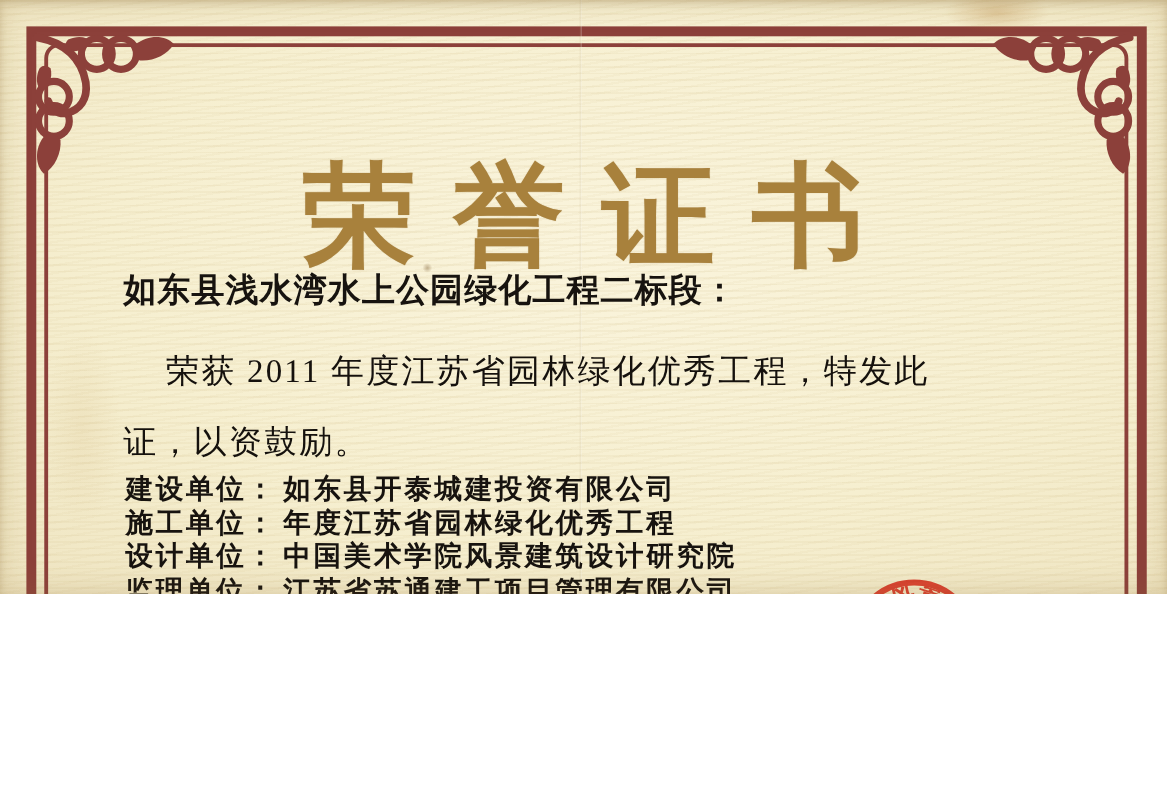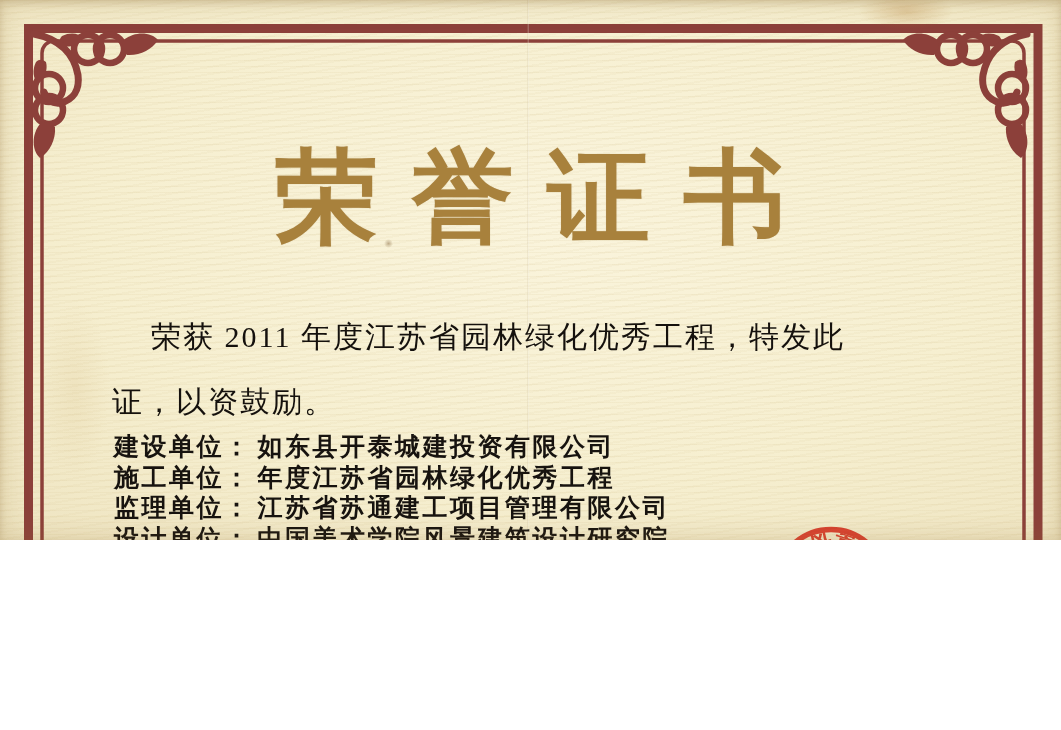--- a/index.html
+++ b/index.html
@@ -37,21 +37,21 @@
     font-size:30px;letter-spacing:1px;font-weight:600;color:#17130f;
     font-family:"DejaVu Serif","Liberation Serif",serif;
   }
   .body-line{color:#15110d;font-size:30px;letter-spacing:2px;position:absolute;
     font-family:"Liberation Serif","DejaVu Serif",serif;}
   .body-line.l1{left:151px;top:317px;}
   .body-line.l2{left:112px;top:382px;}
 
   .units{position:absolute;left:114px;top:431px;}
   .unit-row{line-height:30.5px;font-size:25px;letter-spacing:2.5px;font-weight:600;color:#17130f;
-    font-family:Liberation Sans, sans-serif;white-space:nowrap;}
+    font-family:Liberation Serif, serif;white-space:nowrap;}
   .unit-row .u-label{padding-right:6px;}
 
   .issuer{position:absolute;left:656px;top:559px;width:336px;text-align:center;
     font-size:29px;letter-spacing:0.5px;color:#15110d;}
   .date{position:absolute;left:656px;top:603px;width:336px;text-align:center;
     font-size:29px;letter-spacing:1px;color:#15110d;}
 
   .seal{position:absolute;left:757px;top:511px;width:148px;height:148px;
     mix-blend-mode:multiply;opacity:.93;}
 </style>
@@ -82,36 +82,37 @@
     <use href="#corner-tl" transform="translate(1061,730) scale(-1,-1)"></use>
   </svg>
 
   <div class="crease"></div>
   <div class="stain-top-right"></div>
   <div class="stain-dot"></div>
   <div class="stain-left"></div>
 
   <h1 class="title">荣誉证书</h1>
 
+  <div class="recipient">如东县浅水湾水上公园绿化工程二标段：</div>
 
   <div class="body-line l1">荣获 2011 年度江苏省园林绿化优秀工程，特发此</div>
   <div class="body-line l2">证，以资鼓励。</div>
 
   <div class="units">
     <div class="unit-row">
       <span class="u-label">建设单位：</span><span class="u-value">如东县开泰城建投资有限公司</span>
     </div>
     <div class="unit-row">
       <span class="u-label">施工单位：</span><span class="u-value">年度江苏省园林绿化优秀工程</span>
     </div>
     <div class="unit-row">
-      <span class="u-label">监理单位：</span><span class="u-value">江苏省苏通建工项目管理有限公司</span>
+      <span class="u-label">设计单位：</span><span class="u-value">中国美术学院风景建筑设计研究院</span>
     </div>
     <div class="unit-row">
-      <span class="u-label">设计单位：</span><span class="u-value">中国美术学院风景建筑设计研究院</span>
+      <span class="u-label">监理单位：</span><span class="u-value">江苏省苏通建工项目管理有限公司</span>
     </div>
   </div>
 
   <div class="issuer">江苏省风景园林协会</div>
   <div class="date">二〇一一年十二月</div>
 
   <svg class="seal" viewBox="0 0 148 148" aria-hidden="true">
     <defs>
       <path id="sealArc" d="M38.6,98.1 A42,42 0 1 1 109.4,98.1" fill="none"></path>
     </defs>

